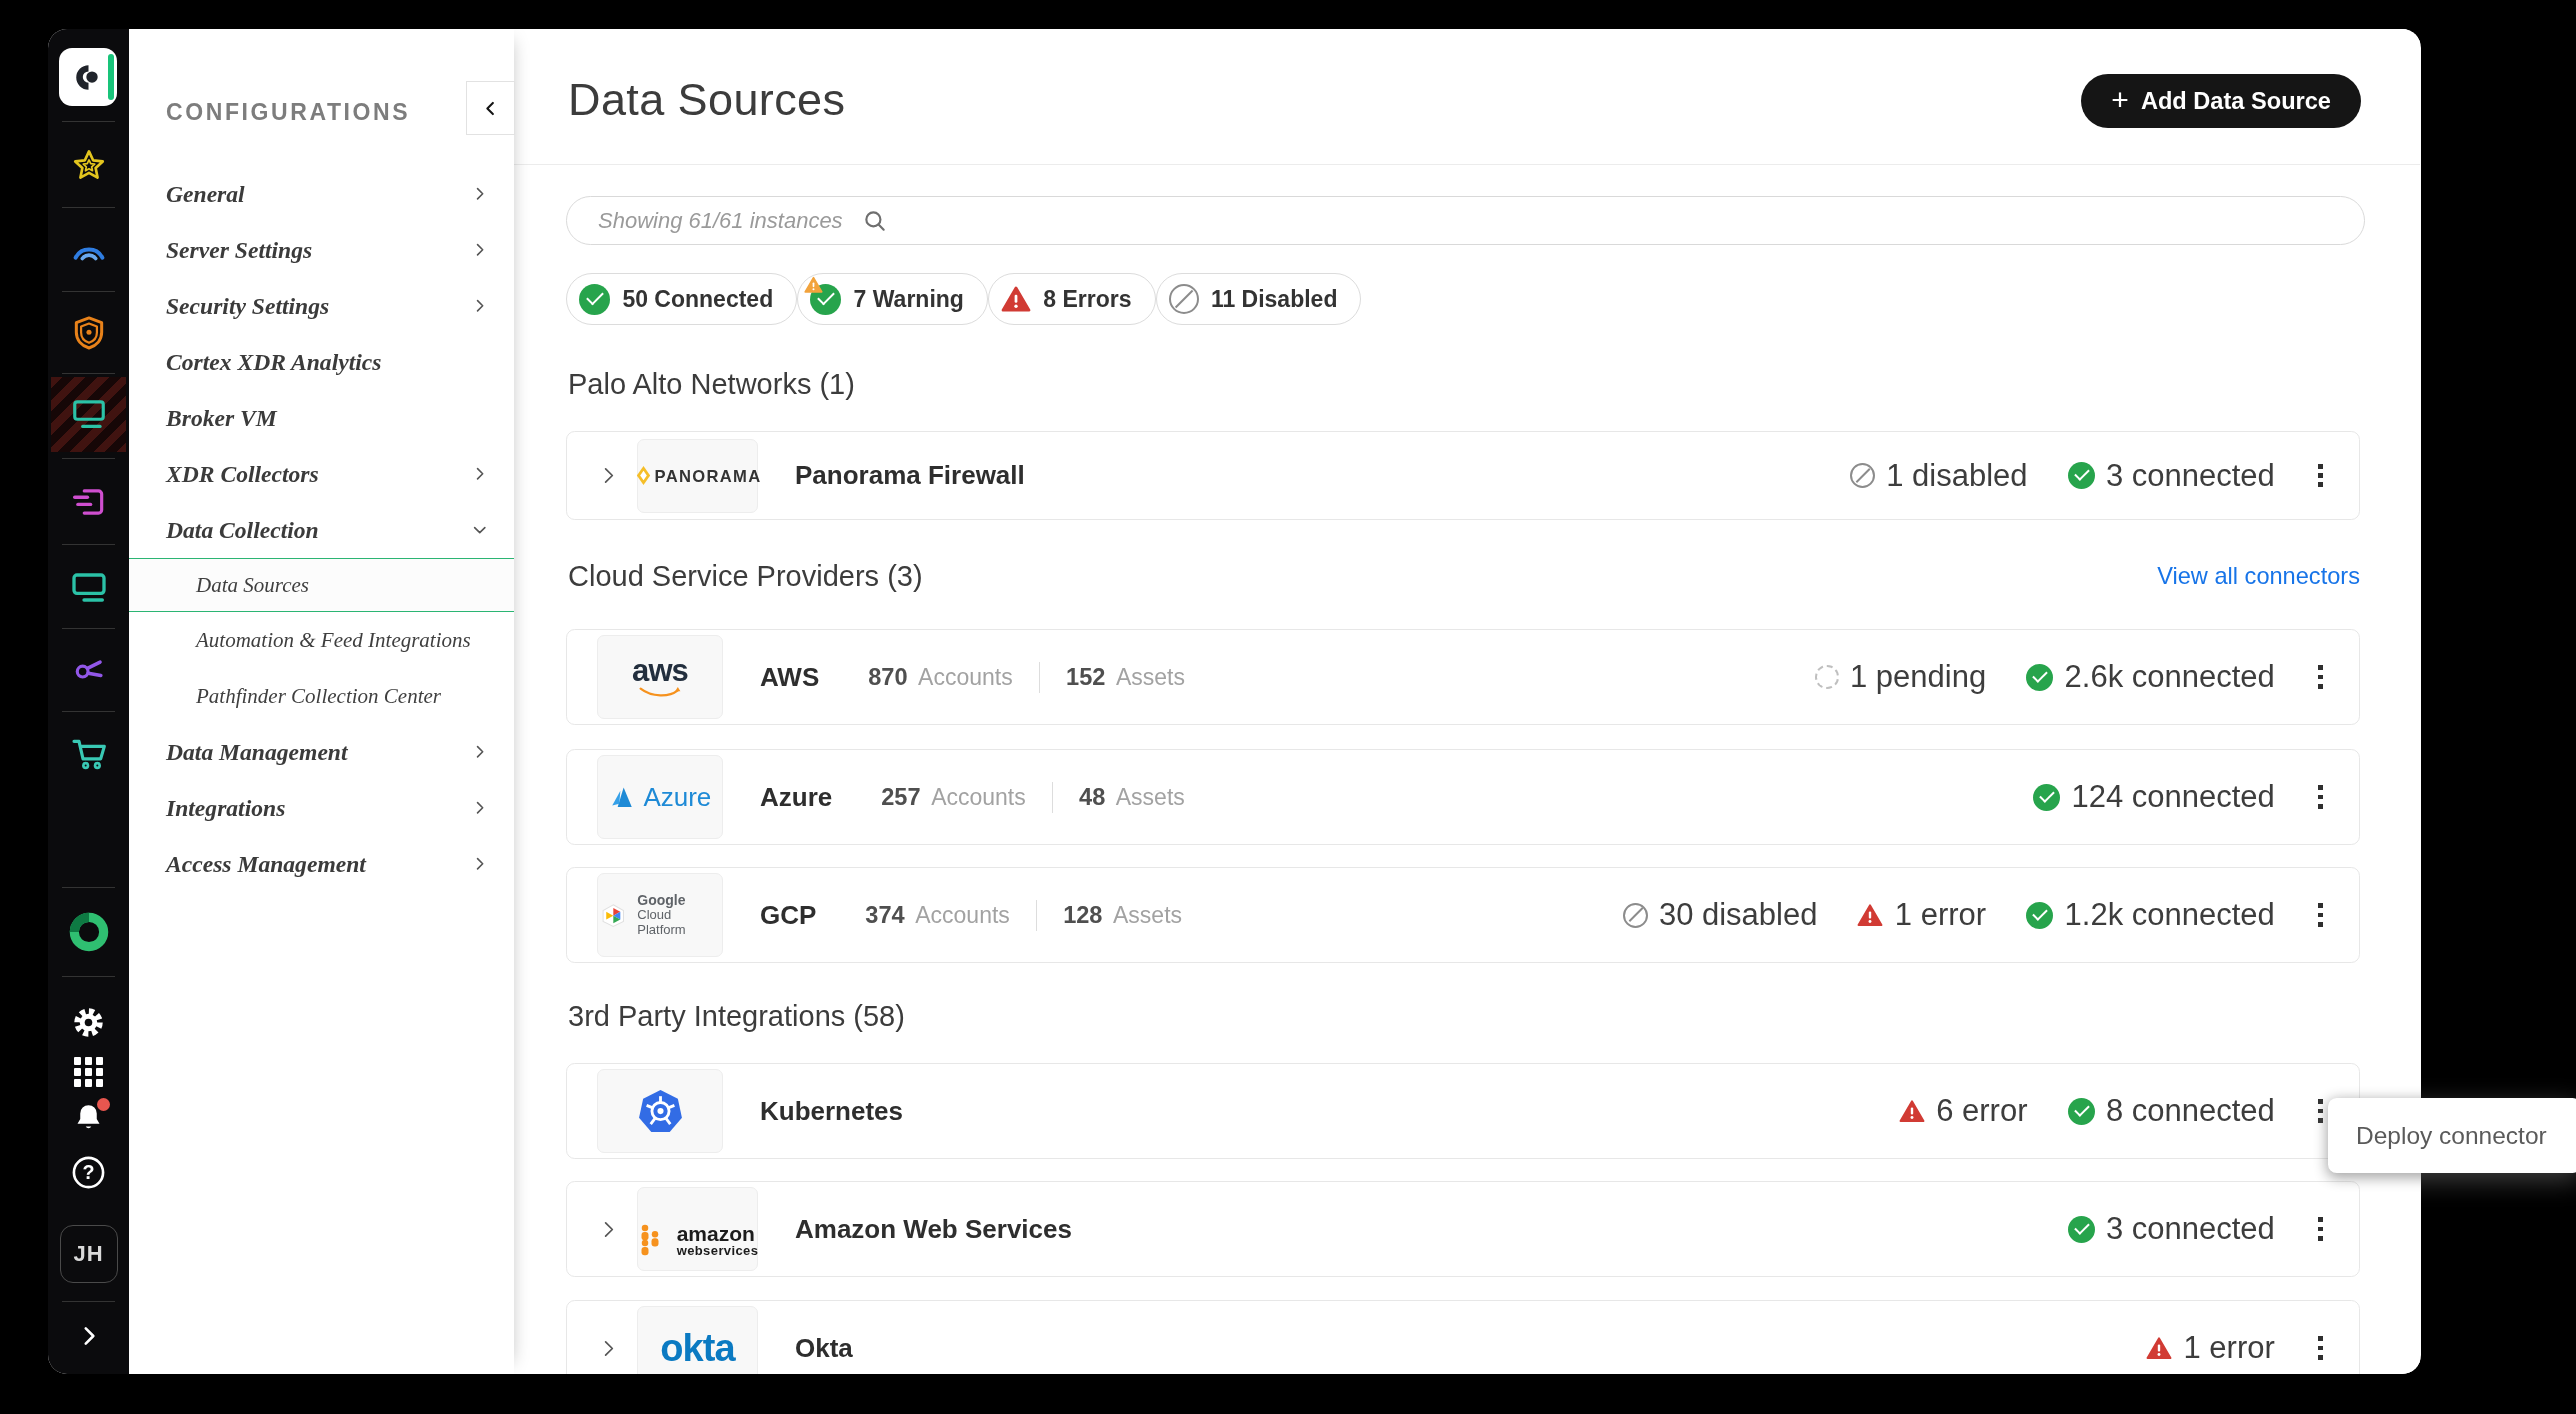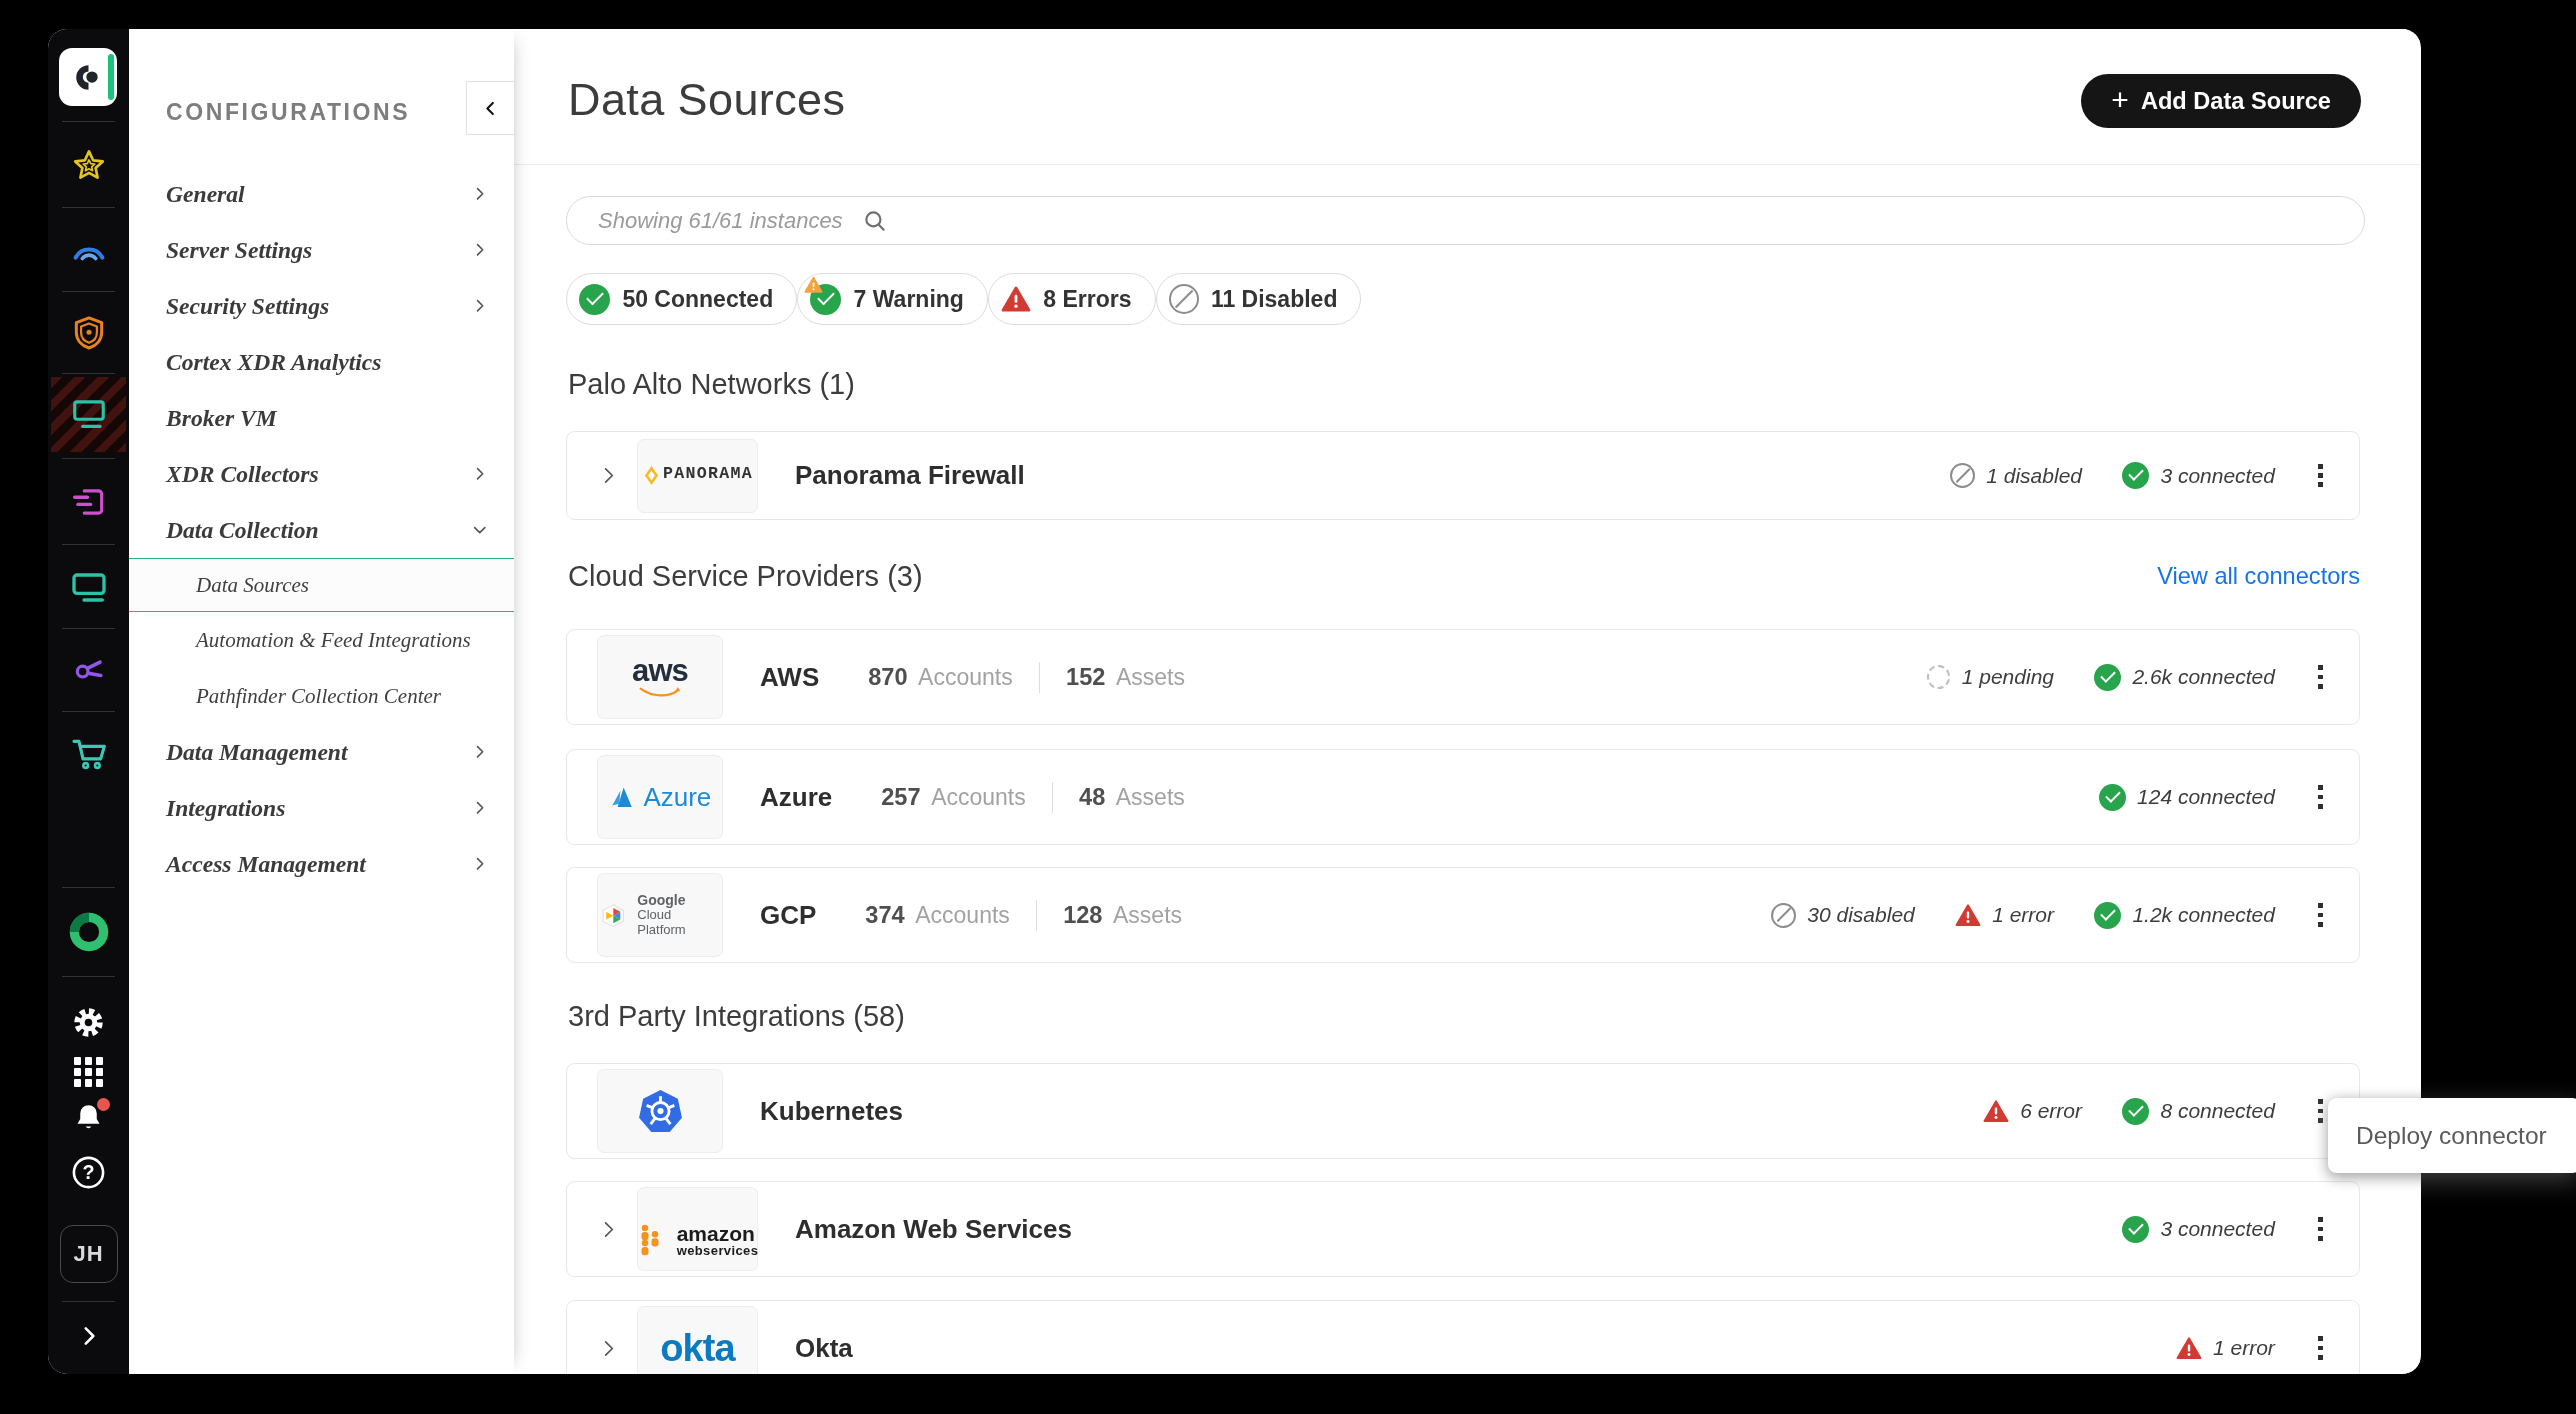--- a/index.html
+++ b/index.html
@@ -71,42 +71,42 @@
   .logo-tile{width:124px;height:82px;background:#f8f8f8;border:0.9px solid #ededed;border-radius:7px;flex:none;
              display:flex;align-items:center;justify-content:center;margin-right:37px;}
   .card-title{font-size:26px;font-weight:700;color:#2e2e2e;margin-right:49px;white-space:nowrap;}
   .metrics{display:flex;align-items:center;}
   .m-val{font-size:23.6px;font-weight:700;color:#4f4f4f;margin-right:10.5px;}
   .m-lab{font-size:23px;color:#a2a2a2;}
   .m-sep{width:1.3px;height:31px;background:#ddd;margin:0 26px;}
   .spacer{flex:1;}
   .statuses{display:flex;align-items:center;gap:40px;}
   .status{display:flex;align-items:center;gap:11.4px;}
-  .s-txt{font-size:21px;font-style:italic;color:#3d3d3d;white-space:nowrap;}
+  .s-txt{font-size:31px;color:#3d3d3d;white-space:nowrap;}
 
   .ic-conn{width:27px;height:27px;border-radius:50%;background:#27a44c;position:relative;flex:none;}
   .ic-conn::after{content:"";position:absolute;left:7px;top:7px;width:12.2px;height:6.1px;
                   border-left:2.8px solid #fff;border-bottom:2.8px solid #fff;transform:rotate(-45deg);}
   .chip .ic-conn{width:31px;height:31px;}
   .chip .ic-conn::after{left:7.9px;top:8.7px;width:14px;height:7px;}
   .ic-dis{width:25px;height:25px;border-radius:50%;border:2.2px solid #8c8c8c;position:relative;flex:none;box-sizing:border-box;}
   .ic-dis::after{content:"";position:absolute;left:10px;top:0.9px;bottom:0.9px;width:2.2px;background:#8c8c8c;transform:rotate(45deg);}
   .chip .ic-dis{width:30px;height:30px;}
   .chip .ic-dis::after{left:12.2px;}
   .ic-pend{width:23.6px;height:23.6px;border-radius:50%;border:2.6px dashed #bfbfbf;box-sizing:border-box;flex:none;}
 
   .kebab{margin-left:38px;display:flex;flex-direction:column;gap:4.4px;cursor:pointer;padding:5.2px;}
   .kebab i{width:4.8px;height:4.8px;background:#2f2f2f;display:block;}
 
   .tooltip{position:absolute;left:2328px;top:1098px;width:225px;height:75px;background:#fff;border-radius:8.7px;
            z-index:20;box-shadow:0 7px 26px rgba(255,255,255,.25),0 3.5px 14px rgba(0,0,0,.45);
            display:flex;align-items:center;padding-left:28px;font-size:24.5px;color:#5a5a5a;}
 
   
-  .lt-pano{display:flex;align-items:flex-start;gap:2px;font-family:Liberation Mono, monospace;}
+  .lt-pano{display:flex;align-items:flex-end;gap:2px;}
   .lt-pano .pt{font-size:16.6px;font-weight:800;letter-spacing:1.3px;color:#333;}
   .lt-aws{display:flex;flex-direction:column;align-items:center;line-height:1;}
   .lt-aws .at{font-size:31px;font-weight:700;color:#232f3e;letter-spacing:-0.9px;}
   .lt-azure{display:flex;align-items:center;gap:8.7px;}
   .lt-azure .zt{font-size:26px;color:#1e8ad6;}
   .lt-gcp{display:flex;align-items:center;gap:8.7px;}
   .lt-gcp .gt{display:flex;flex-direction:column;line-height:1.15;}
   .lt-gcp .g1{font-size:14px;font-weight:700;color:#5f6368;}
   .lt-gcp .g2{font-size:13px;color:#5f6368;}
   .lt-amzn{display:flex;align-items:center;gap:14px;margin-top:22px;}

